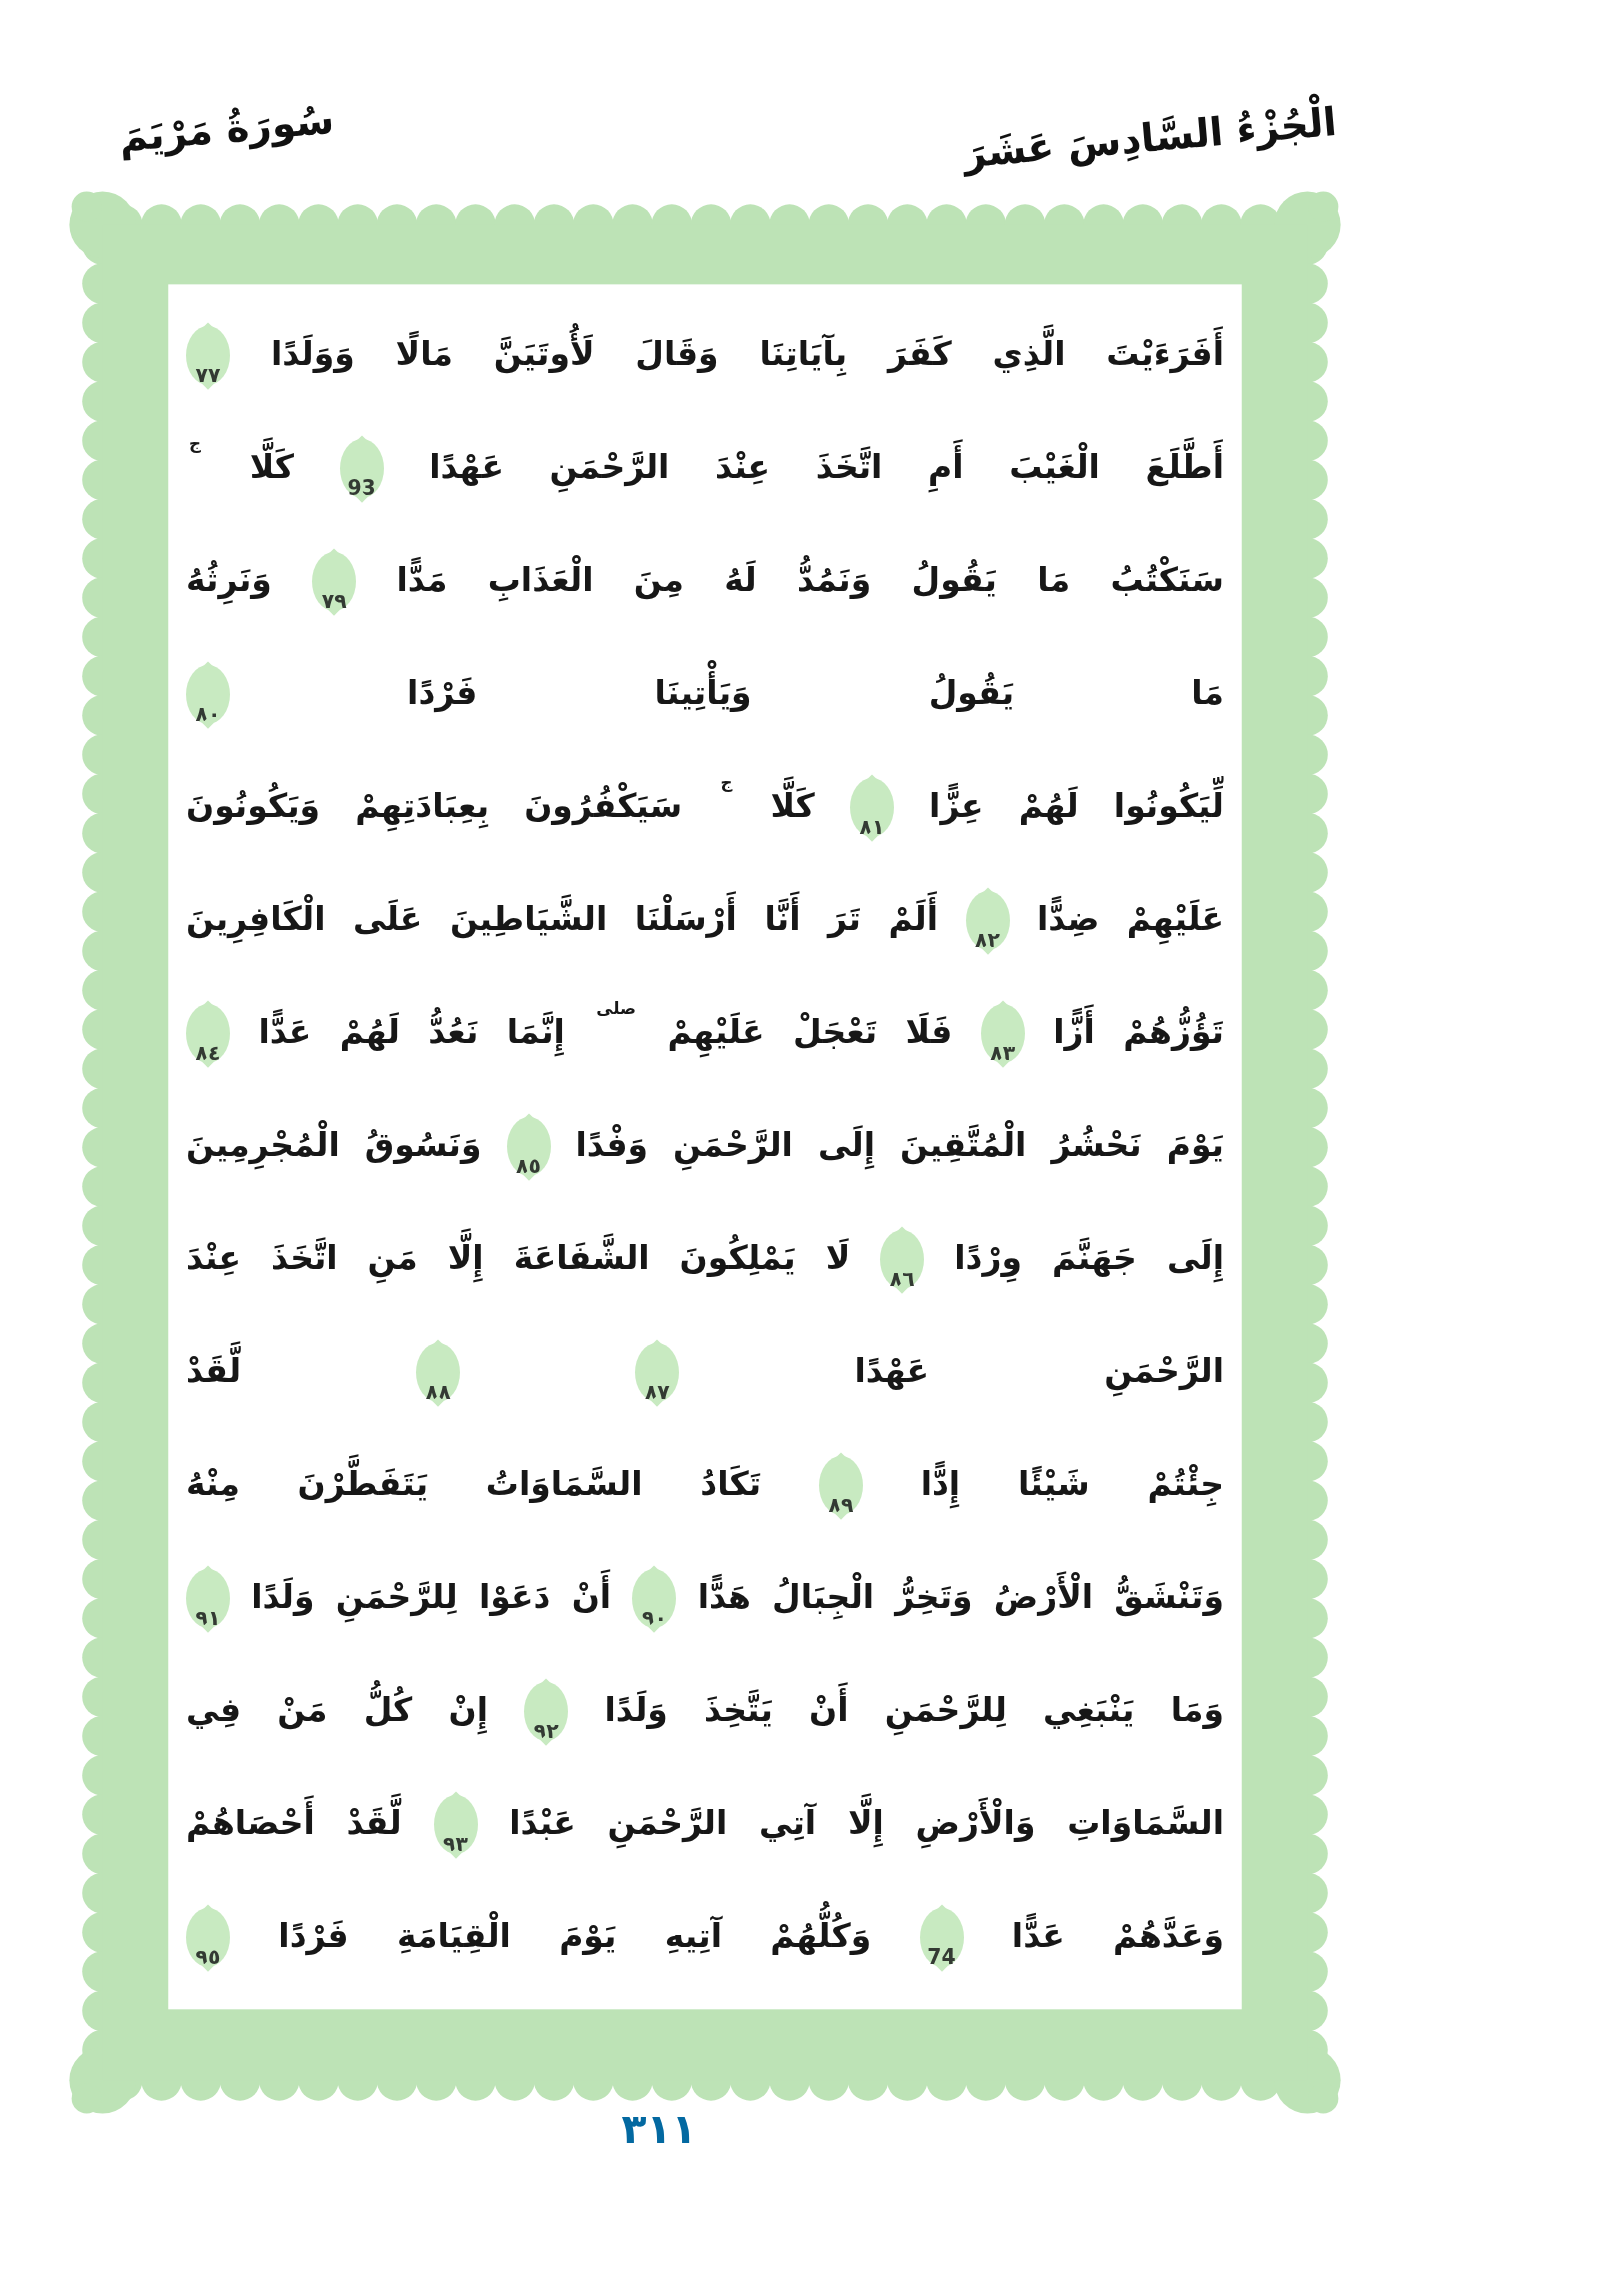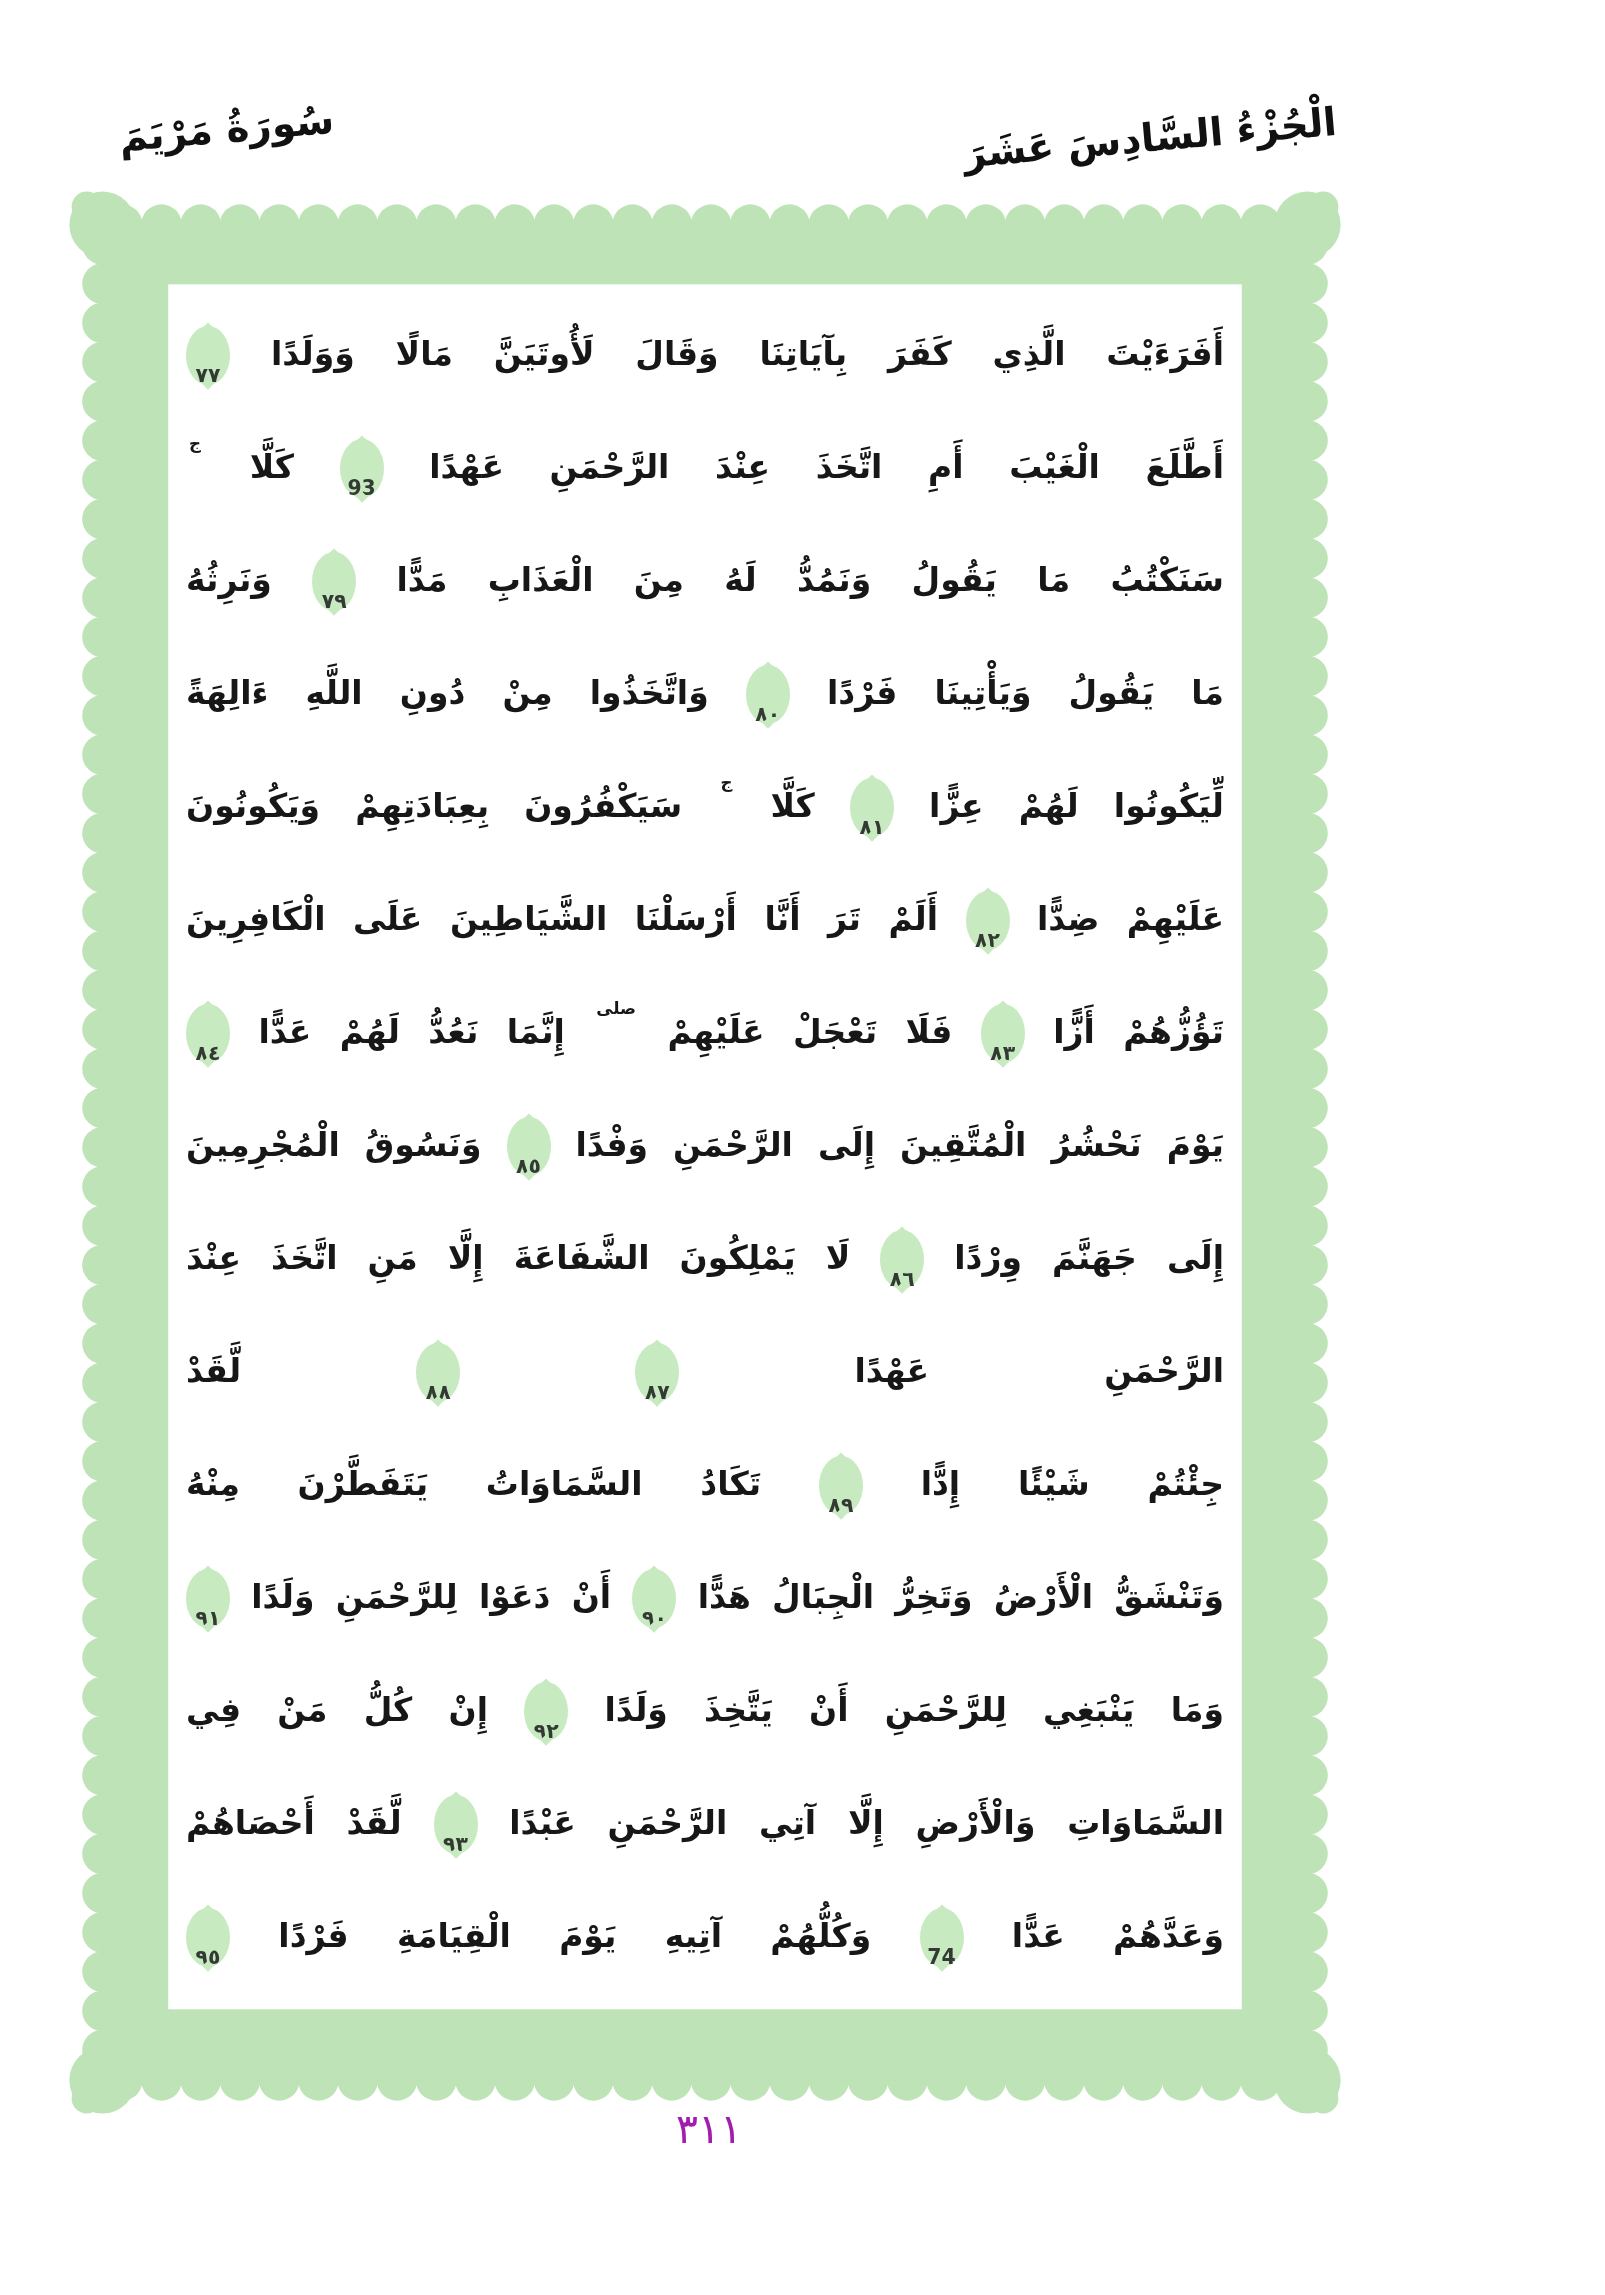--- a/index.html
+++ b/index.html
@@ -89,24 +89,24 @@
     top:-16.6px;
     line-height:1;
     margin:0 3px;
     color:var(--ink);
   }
   
   #page-number{
     position:absolute;
     left:576px;top:2105px;
     width:166px;
-    text-align:right;
+    text-align:center;
     font-size:41px;
-    font-weight:normal;
-    color:#a21caf;
+    font-weight:bold;
+    color:#0369a1;
   }
 </style>
 </head>
 <body>
 
 <div class="hdr" id="surah-title">سُورَةُ مَرْيَمَ</div>
 <div class="hdr" id="juz-title">الْجُزْءُ السَّادِسَ عَشَرَ</div>
 
 <svg id="frame" width="1252" height="1925" viewBox="0 0 1658 2550" aria-hidden="true">
   <g id="scallops">
@@ -282,21 +282,21 @@
         <span class="num">٧٧</span>
       </span> </div>
     <div class="line"><span class="txt">أَطَّلَعَ الْغَيْبَ أَمِ اتَّخَذَ عِنْدَ الرَّحْمَنِ عَهْدًا</span> <span class="ayah-marker">
         <span class="num">93</span>
       </span> <span class="txt">كَلَّا</span> <span class="waqf">ج</span> </div>
     <div class="line"><span class="txt">سَنَكْتُبُ مَا يَقُولُ وَنَمُدُّ لَهُ مِنَ الْعَذَابِ مَدًّا</span> <span class="ayah-marker">
         <span class="num">٧٩</span>
       </span> <span class="txt">وَنَرِثُهُ</span> </div>
     <div class="line"><span class="txt">مَا يَقُولُ وَيَأْتِينَا فَرْدًا</span> <span class="ayah-marker">
         <span class="num">٨٠</span>
-      </span> <span class="txt">وَاتَّخَذُوا مِنْ دُونِ اللَّهِ ءَالِهَةً</span> </div>
+      </span>  </div>
     <div class="line"><span class="txt">لِّيَكُونُوا لَهُمْ عِزًّا</span> <span class="ayah-marker">
         <span class="num">٨١</span>
       </span> <span class="txt">كَلَّا</span> <span class="waqf">ج</span> <span class="txt">سَيَكْفُرُونَ بِعِبَادَتِهِمْ وَيَكُونُونَ</span> </div>
     <div class="line"><span class="txt">عَلَيْهِمْ ضِدًّا</span> <span class="ayah-marker">
         <span class="num">٨٢</span>
       </span> <span class="txt">أَلَمْ تَرَ أَنَّا أَرْسَلْنَا الشَّيَاطِينَ عَلَى الْكَافِرِينَ</span> </div>
     <div class="line"><span class="txt">تَؤُزُّهُمْ أَزًّا</span> <span class="ayah-marker">
         <span class="num">٨٣</span>
       </span> <span class="txt">فَلَا تَعْجَلْ عَلَيْهِمْ</span> <span class="waqf">صلى</span> <span class="txt">إِنَّمَا نَعُدُّ لَهُمْ عَدًّا</span> <span class="ayah-marker">
         <span class="num">٨٤</span>

